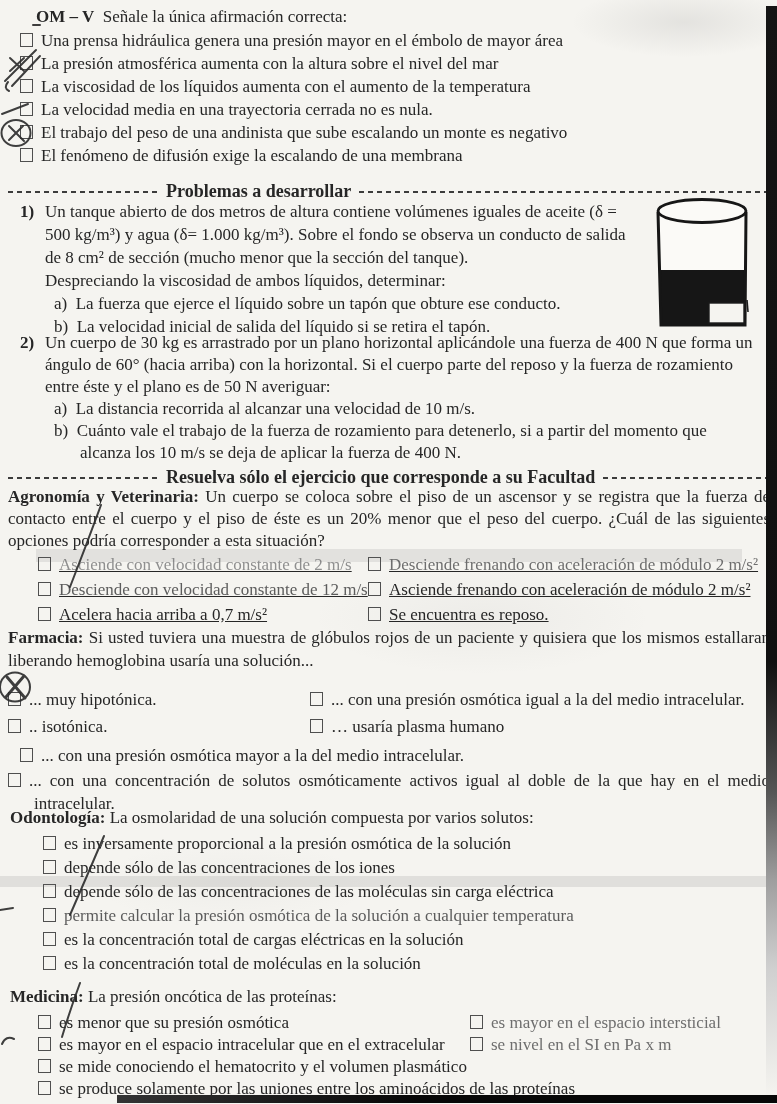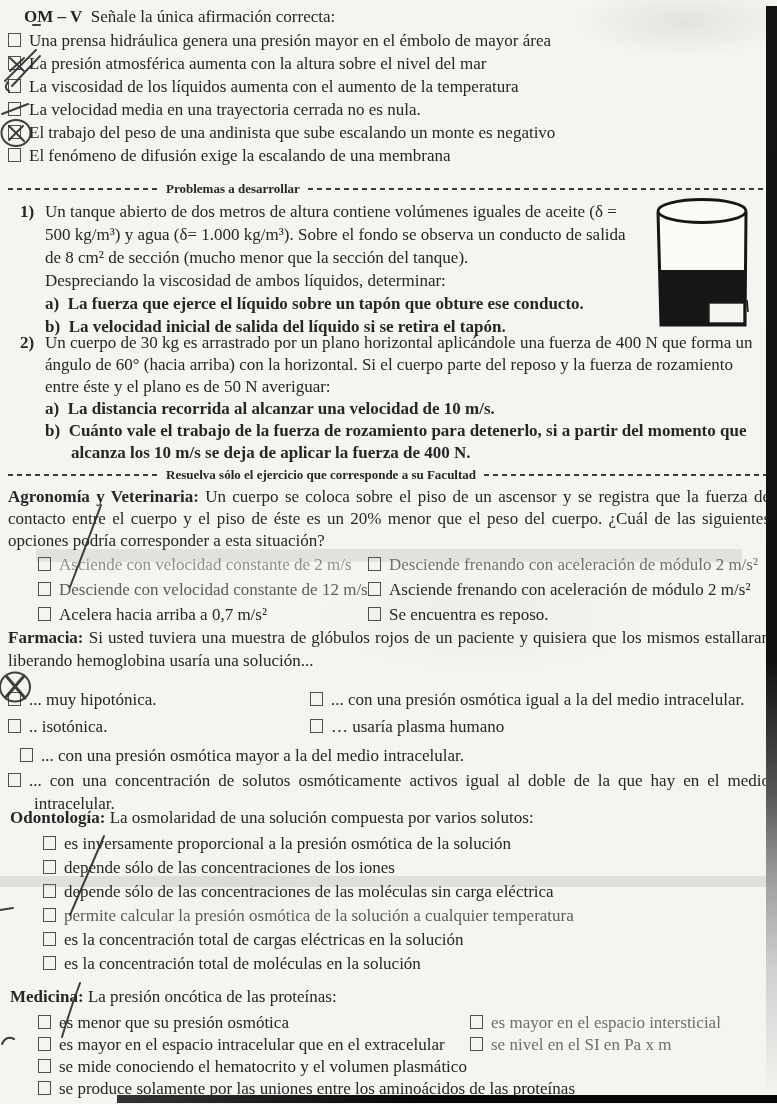--- a/index.html
+++ b/index.html
@@ -6,42 +6,42 @@
   .page{position:relative;width:777px;height:1104px;overflow:hidden;
         background:#f5f4f0;
         background-image:
           radial-gradient(160px 50px at 88% 2%, rgba(120,120,120,.14), transparent 70%),
           radial-gradient(240px 80px at 62% 56%, rgba(130,130,130,.07), transparent 70%),
           radial-gradient(200px 60px at 30% 80%, rgba(130,130,130,.05), transparent 70%);
         font-family:"Liberation Serif","DejaVu Serif",serif;
         font-size:17px;color:#262626;}
   b,.bold{font-weight:bold;}
   section{position:absolute;}
-  .sec-omv{left:8px;top:5px;right:8px;}
+  .sec-omv{left:20px;top:5px;right:8px;}
   .omv-head{margin-left:16px;line-height:24px;}
   .opt{line-height:23px;padding-left:26px;text-indent:-26px;}
   .cb{display:inline-block;width:11px;height:12px;border:1.4px solid #4f4f4f;
       margin-right:8px;vertical-align:-1px;text-indent:0;}
   .hdr{position:absolute;left:8px;right:4px;display:flex;align-items:center;gap:8px;}
   .hdr-problems{top:181px;}
   .hdr-faculty{top:467px;}
-  .hdr b{font-size:13px;white-space:nowrap;}
+  .hdr b{font-size:18px;white-space:nowrap;}
   .dash{height:2px;background:repeating-linear-gradient(90deg,#3c3c3c 0 5px,transparent 5px 9px);}
   .dash.l{width:150px;}
   .dash.r{flex:1;}
   .prob{line-height:23px;}
   .sec-p1{left:20px;top:200px;width:616px;}
   .sec-p2{left:20px;top:332px;width:742px;line-height:22px;}
   .prob .num{position:absolute;left:0;top:0;font-weight:bold;}
   .prob .body{margin-left:25px;}
-  .pitem{padding-left:26px;text-indent:-26px;margin-left:0;font-weight:bold;}
+  .pitem{padding-left:26px;text-indent:-26px;margin-left:9px;}
   .tank{position:absolute;left:646px;top:196px;}
   .sec-agro{left:8px;top:486px;width:762px;}
   .sec-agro .intro{line-height:22px;text-align:justify;}
-  .agro-grid{margin-left:30px;display:grid;grid-template-columns:330px 1fr;}
+  .agro-grid{margin-left:30px;display:grid;grid-template-columns:330px 1fr;text-decoration:underline;}
   .agro-grid .opt{line-height:25px;}
   .sec-farm{left:8px;top:626px;width:762px;}
   .sec-farm .intro{line-height:23px;text-align:justify;}
   .farm-grid{margin-top:14px;display:grid;grid-template-columns:302px 1fr;}
   .farm-grid .opt{line-height:27px;}
   .farm-full1{margin-top:4px;line-height:23px;padding-left:38px;}
   .farm-full2{margin-top:3px;line-height:22.5px;text-align:justify;}
   .sec-odo{left:10px;top:806px;width:760px;}
   .sec-odo .intro{line-height:24px;}
   .odo-opts{margin-left:33px;margin-top:2px;}

